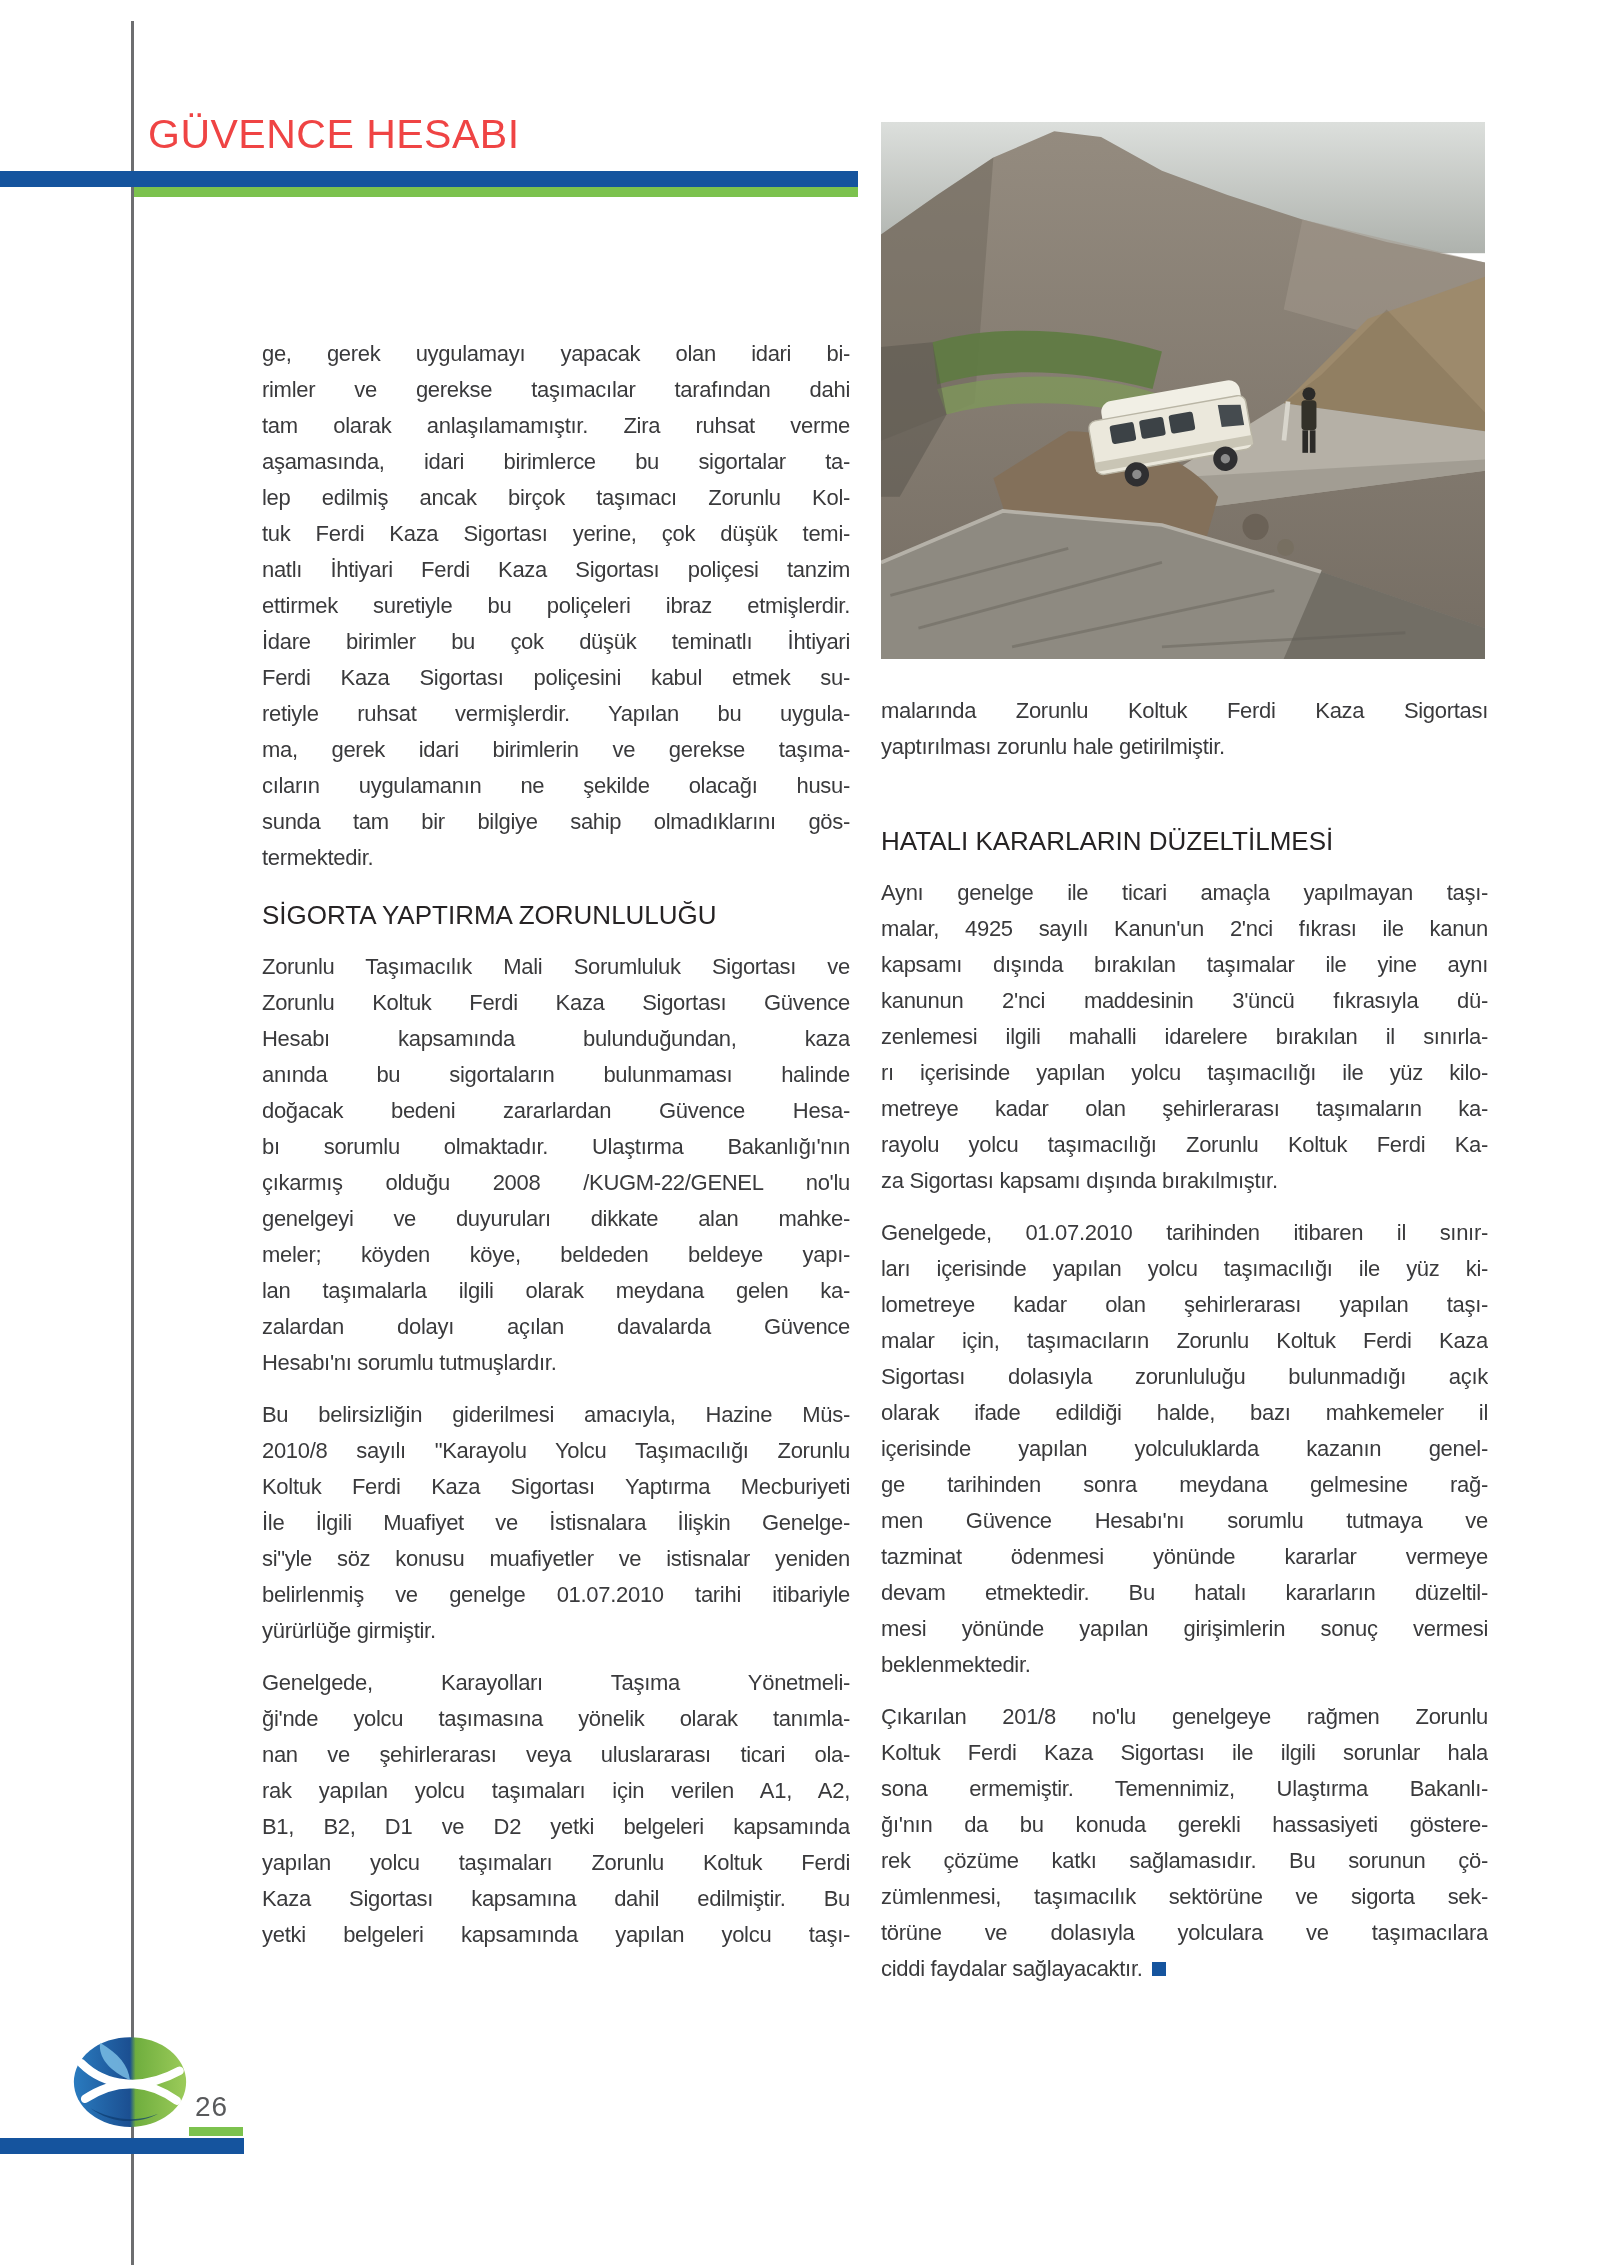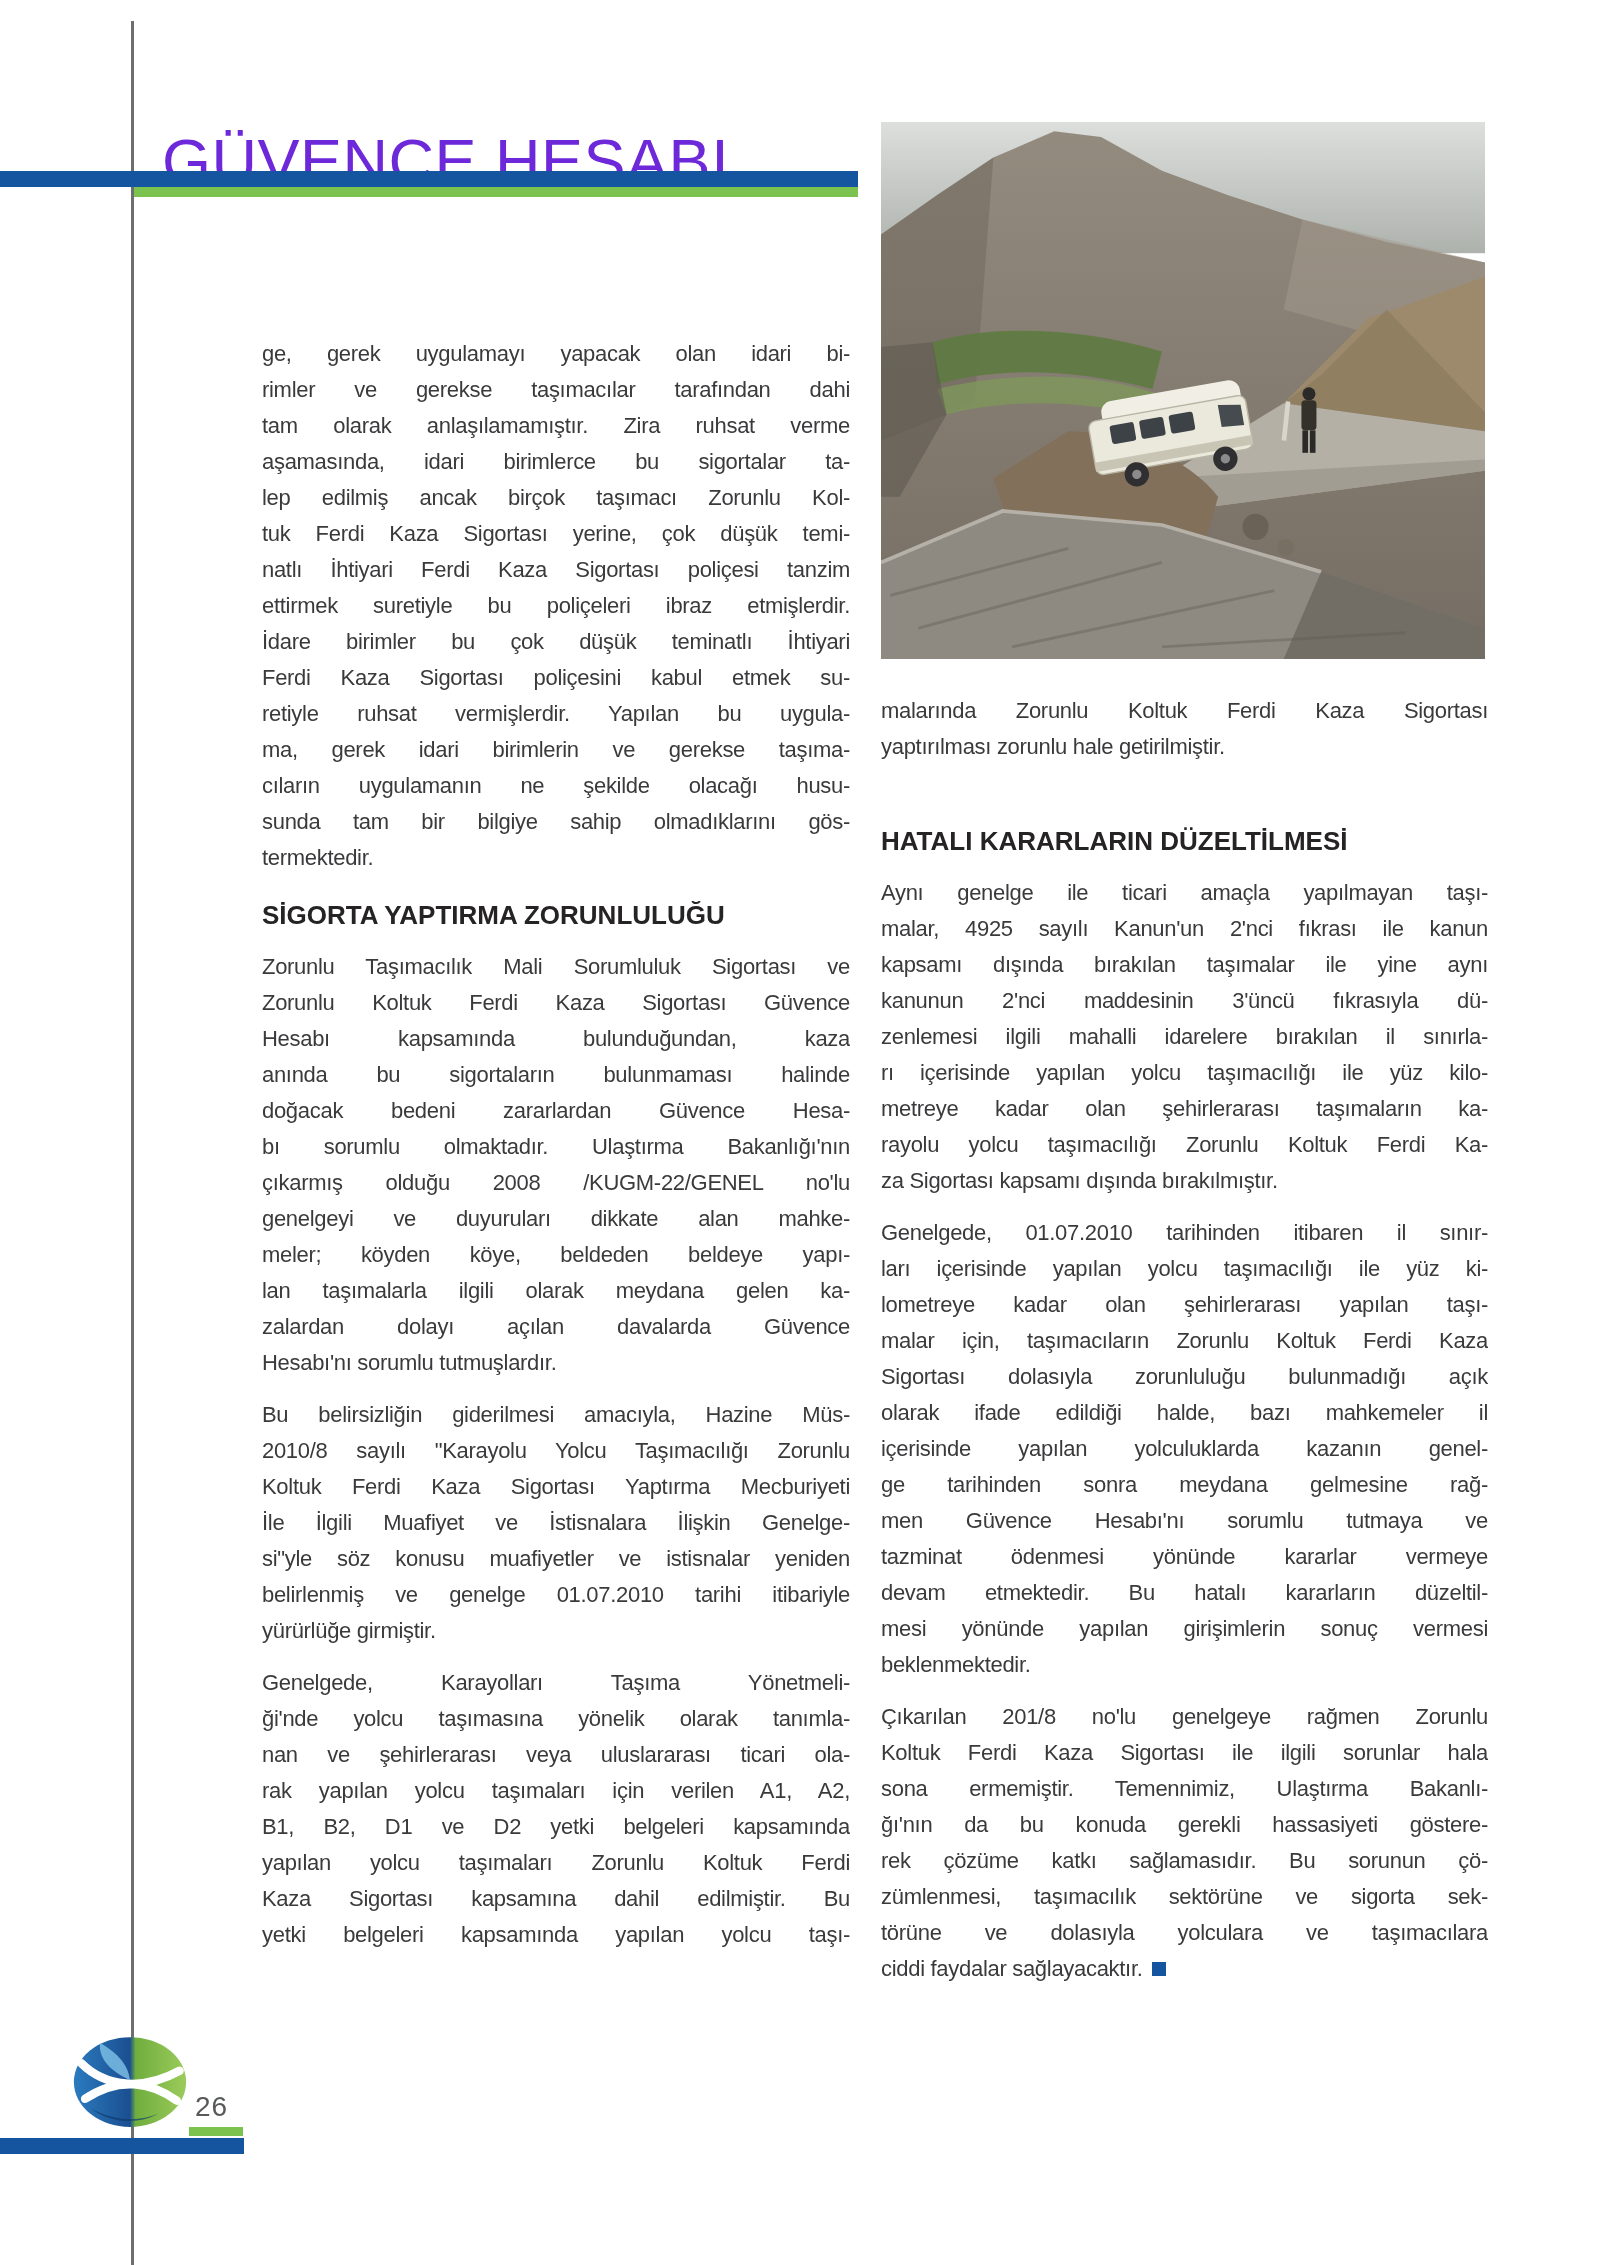--- a/index.html
+++ b/index.html
@@ -2,37 +2,37 @@
 <html style="font-size:15px"><head>
 <meta charset="utf-8">
 <style>
   html,body{margin:0;padding:0;background:#ffffff;}
   .page{
     position:relative;width:1624px;height:2265px;background:#ffffff;overflow:hidden;
     font-family:"Liberation Sans","DejaVu Sans",sans-serif;color:#3a3a3c;
   }
   .vline{position:absolute;left:131px;top:20.6px;width:2.8px;height:2245px;background:#6d6e70;}
   .title{
-    position:absolute;left:148px;top:111px;margin:14px;font-size:63px;font-weight:400;
-    letter-spacing:0.5px;color:#6d28d9;white-space:nowrap;
+    position:absolute;left:148px;top:111px;margin:0;font-size:41px;font-weight:400;
+    letter-spacing:0.5px;color:#ef4444;white-space:nowrap;
   }
   .bar-blue-top{position:absolute;left:0;top:171px;width:858px;height:16px;background:#15549e;}
   .bar-green-top{position:absolute;left:134px;top:187px;width:724px;height:10.3px;background:#7cc24e;}
 
   .photo{position:absolute;left:881px;top:122px;width:604px;height:537px;overflow:hidden;}
   .photo svg{display:block;width:100%;height:100%;}
 
   .col{position:absolute;font-size:22px;line-height:36px;letter-spacing:-0.3px;}
   .col-left{left:262px;top:319px;width:588px;padding-top:17px;}
   .col-right{left:881px;top:656px;width:607px;padding-top:37px;}
   .para{margin-top:16px;}
   .col .para:first-child{margin-top:0;}
   .tl{text-align:justify;text-align-last:justify;height:36px;overflow:hidden;}
   .tl-end{text-align-last:left;}
-  .heading{font-weight:bold;font-size:26px;height:36px;color:#262324;letter-spacing:0;}
+  .heading{font-weight:normal;font-size:26px;height:36px;color:#262324;letter-spacing:0;}
   .col-left .heading{margin:20.6px 0 15px 0;}
   .col-right .heading{margin:58px 0 11.2px 0;}
   .endmark{display:inline-block;width:14px;height:14px;background:#15549e;margin-left:9.4px;vertical-align:baseline;}
 
   .footer-logo{position:absolute;left:72px;top:2035px;width:116px;height:95px;}
   .footer-logo svg{display:block;width:100%;height:100%;}
   .page-number{position:absolute;left:195px;top:2091px;width:56px;font-size:28px;color:#58595b;letter-spacing:0.9px;}
   .bar-green-foot{position:absolute;left:189px;top:2127px;width:54px;height:9.4px;background:#7cc24e;}
   .bar-blue-foot{position:absolute;left:0;top:2138px;width:244px;height:16px;background:#15549e;}
 </style>

